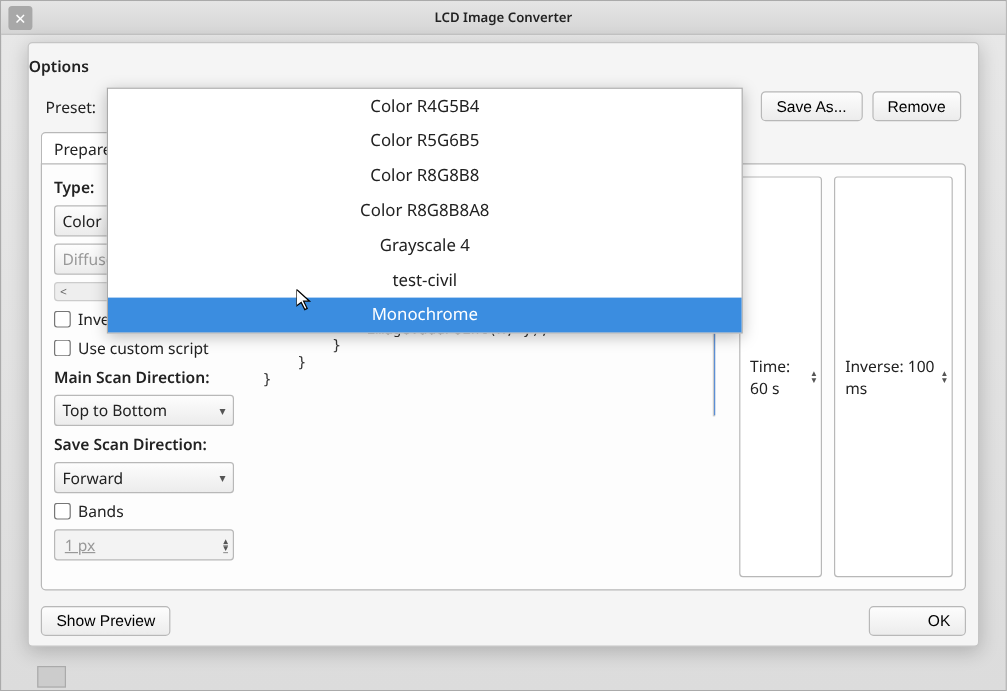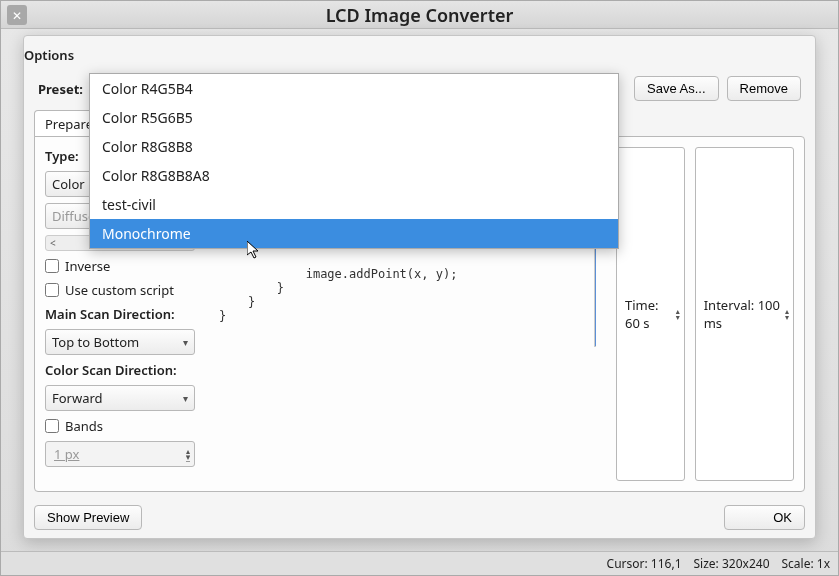--- a/index.html
+++ b/index.html
@@ -1,24 +1,24 @@
 <!DOCTYPE html>
 <html><head>
 <meta charset="utf-8">
 <style>
 * { box-sizing: border-box; margin: 0; padding: 0; }
 body { font-family: "Noto Sans", "Segoe UI", sans-serif; font-size: 13px; background: #f8f8f8; color: #222; }
 .window { width: 839px; height: 576px; background: linear-gradient(#e8e8e8, #dcdcdc); border: 1px solid #aaa; position: relative; }
 .titlebar { height: 28px; display: flex; align-items: center; justify-content: center; position: relative; background: linear-gradient(#e5e5e5, #d5d5d5); border-bottom: 1px solid #bbb; }
 .close-btn { position: absolute; left: 6px; top: 4px; width: 20px; height: 20px; border-radius: 3px; background: #a8a8a8; color: #fff; display: flex; align-items: center; justify-content: center; font-size: 12px; cursor: pointer; }
-.title { font-weight: 600; font-size: 18px; }
+.title { font-weight: 600; font-size: 11px; }
 .dialog { position: absolute; left: 22px; top: 34px; right: 22px; bottom: 36px; background: #f5f5f5; border: 1px solid #c5c5c5; border-radius: 4px; box-shadow: 0 4px 16px rgba(0,0,0,0.2); }
 .dialog-title { text-align: left; font-weight: 600; padding: 10px 0 8px; font-size: 13px; }
 .preset-row { display: flex; align-items: center; gap: 8px; padding: 4px 14px 8px; }
-.preset-label { font-weight: bold; }
+.preset-label { font-weight: normal; }
 .btn { background: linear-gradient(#fdfdfd, #ececec); border: 1px solid #b8b8b8; border-radius: 4px; padding: 4px 12px; font-size: 13px; cursor: pointer; }
 .spacer { flex: 1; }
 .tab-bar { display: flex; padding: 0 10px; position: relative; top: 1px; }
 .tab { border: 1px solid #b8b8b8; border-bottom: none; border-radius: 4px 4px 0 0; padding: 4px 10px; background: #fff; font-size: 13px; margin-right: 2px; }
 .body { position: absolute; left: 10px; right: 10px; top: 100px; bottom: 46px; border: 1px solid #b8b8b8; border-radius: 0 4px 4px 4px; background: #fdfdfd; padding: 10px; display: flex; gap: 24px; }
 .left-col { width: 150px; display: flex; flex-direction: column; gap: 6px; }
 .lbl { font-weight: 600; font-size: 13px; }
 .select { display: flex; align-items: center; justify-content: space-between; background: linear-gradient(#fdfdfd, #ececec); border: 1px solid #b8b8b8; border-radius: 3px; padding: 3px 6px; font-size: 13px; min-height: 24px; }
 .select.disabled { color: #999; }
 .chev { font-size: 10px; color: #555; }
@@ -28,21 +28,21 @@
 .check-row input { width: 14px; height: 14px; }
 .spin { display: flex; align-items: center; justify-content: space-between; border: 1px solid #b8b8b8; border-radius: 3px; padding: 3px 4px 3px 8px; background: #fff; font-size: 13px; }
 .spin.disabled { color: #999; background: #f3f3f3; text-decoration: underline; }
 .spin-btns { display: flex; flex-direction: column; line-height: 6px; font-size: 8px; color: #555; }
 .mid-col { flex: 1; position: relative; }
 .code { font-family: "DejaVu Sans Mono", monospace; font-size: 12px; white-space: pre; color: #333; padding-top: 120px; padding-left: 0; }
 .right-col { width: 200px; display: flex; flex-direction: row; gap: 10px; }
 .grid-preview { height: 200px; border: 1px solid #ccc; background: #fff; position: relative; background-image: linear-gradient(#e8e8e8 1px, transparent 1px), linear-gradient(90deg, #e8e8e8 1px, transparent 1px); background-size: 20px 20px; }
 .grid-preview::after { content: ''; position: absolute; top: 0; bottom: 0; left: 50%; width: 1px; background: #5b8fd6; }
 .dialog-footer { position: absolute; left: 10px; right: 10px; bottom: 8px; display: flex; justify-content: space-between; gap: 16px; }
-.dropdown { position: absolute; left: 88px; top: 72px; width: 530px; background: #fff; border: 1px solid #aaa; box-shadow: 0 3px 12px rgba(0,0,0,0.25); z-index: 100; }
+.dropdown { position: absolute; left: 88px; top: 72px; width: 530px; background: #fff; border: 1px solid #aaa; box-shadow: 0 3px 12px rgba(0,0,0,0.25); z-index: 100; text-align: center; }
 .dd-item { padding: 5px 12px; font-size: 14px; cursor: pointer; }
 .dd-item.selected { background: #3b8de0; color: #fff; }
 .cursor { position: absolute; left: 246px; top: 240px; z-index: 200; pointer-events: none; }
 .statusbar { position: absolute; left: 0; right: 0; bottom: 0; height: 24px; background: #e0e0e0; border-top: 1px solid #bbb; display: flex; align-items: center; justify-content: flex-end; padding: 0 8px; gap: 12px; font-size: 12px; }
 .status-handle { position: absolute; left: 30px; bottom: 2px; width: 24px; height: 18px; background: #ccc; border: 1px solid #aaa; }
 </style>
 </head>
 <body>
 
 <div class="window">
@@ -85,21 +85,21 @@
         </label>
         <label class="check-row">
           <input type="checkbox" style="">
           <span>Use custom script</span>
         </label>
         <div class="lbl">Main Scan Direction:</div>
         <div class="select">
           <span>Top to Bottom</span>
           <span class="chev">▾</span>
         </div>
-        <div class="lbl">Color Scan Direction:</div>
+        <div class="lbl">Save Scan Direction:</div>
         <div class="select">
           <span>Forward</span>
           <span class="chev">▾</span>
         </div>
         <label class="check-row">
           <input type="checkbox" style="">
           <span>Bands</span>
         </label>
         <div class="spin disabled">
           <span>1 px</span>
@@ -121,47 +121,43 @@
         <div class="grid-preview"></div>
         <div style="flex:1"></div>
         <div class="spin">
           <span>Time: 60 s</span>
           <span class="spin-btns">
               <span>▴</span>
               <span>▾</span>
             </span>
         </div>
         <div class="spin">
-          <span>Interval: 100 ms</span>
+          <span>Inverse: 100 ms</span>
           <span class="spin-btns">
               <span>▴</span>
               <span>▾</span>
             </span>
         </div>
       </div>
     </div>
 
     <div class="dialog-footer">
       <button class="btn">Show Preview</button>
       <button class="btn" style="min-width:60px;padding-left:48px;">OK</button>
     </div>
   </div>
 
   <div class="dropdown" id="preset-dropdown">
       <div class="dd-item">Color R4G5B4</div>
       <div class="dd-item">Color R5G6B5</div>
       <div class="dd-item">Color R8G8B8</div>
       <div class="dd-item">Color R8G8B8A8</div>
+      <div class="dd-item">Grayscale 4</div>
       <div class="dd-item">test-civil</div>
       <div class="dd-item selected">Monochrome</div>
     </div>
 
   <svg class="cursor" width="16" height="20">
     <path d="M0,0 L0,14 L4,11 L7,17 L9,16 L6,10 L11,10 Z" fill="#fff" stroke="#000" stroke-width="1"></path>
   </svg>
 
   <div class="status-handle"></div>
-  <div class="statusbar">
-    <span>Cursor: 116,1</span>
-    <span>Size: 320x240</span>
-    <span>Scale: 1x</span>
-  </div>
 </div>
 
 </body></html>

